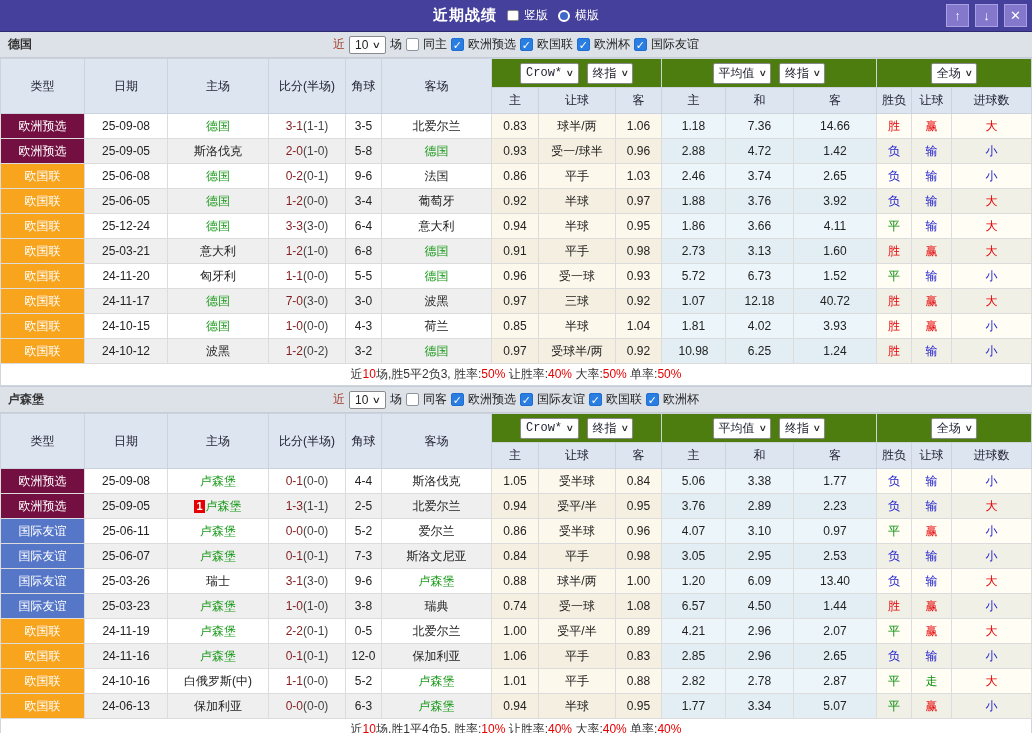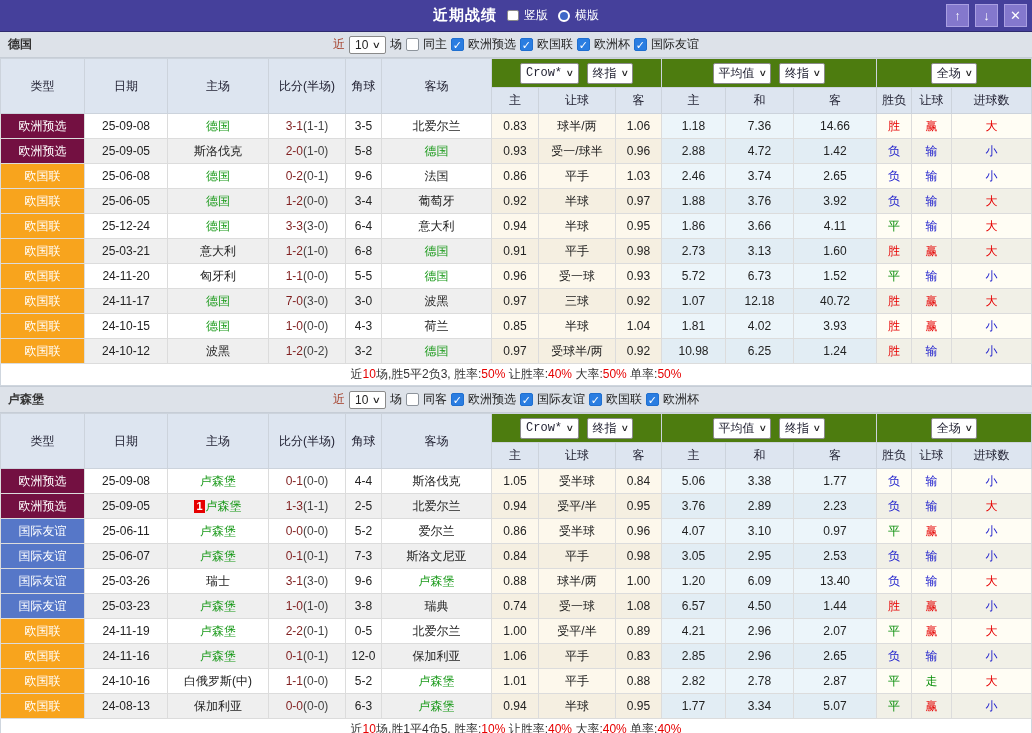--- a/index.html
+++ b/index.html
@@ -599,21 +599,21 @@
           <td class="crow">0.88</td>
           <td class="avg">2.82</td>
           <td class="avg">2.78</td>
           <td class="avg">2.87</td>
           <td class="res" style="color: rgb(10, 143, 10);">平</td>
           <td class="res" style="color: rgb(10, 143, 10);">走</td>
           <td class="res" style="color: rgb(230, 0, 0);">大</td>
         </tr>
         <tr class="even">
           <td class="c-type" style="background: rgb(248, 164, 29);">欧国联</td>
-          <td>24-08-13</td>
+          <td>24-06-13</td>
           <td><span>保加利亚</span></td>
           <td><span class="ft">0-0</span><span class="ht">(0-0)</span></td>
           <td>6-3</td>
           <td><span class="g">卢森堡</span></td>
           <td class="crow">0.94</td>
           <td class="crow">半球</td>
           <td class="crow">0.95</td>
           <td class="avg">1.77</td>
           <td class="avg">3.34</td>
           <td class="avg">5.07</td>

